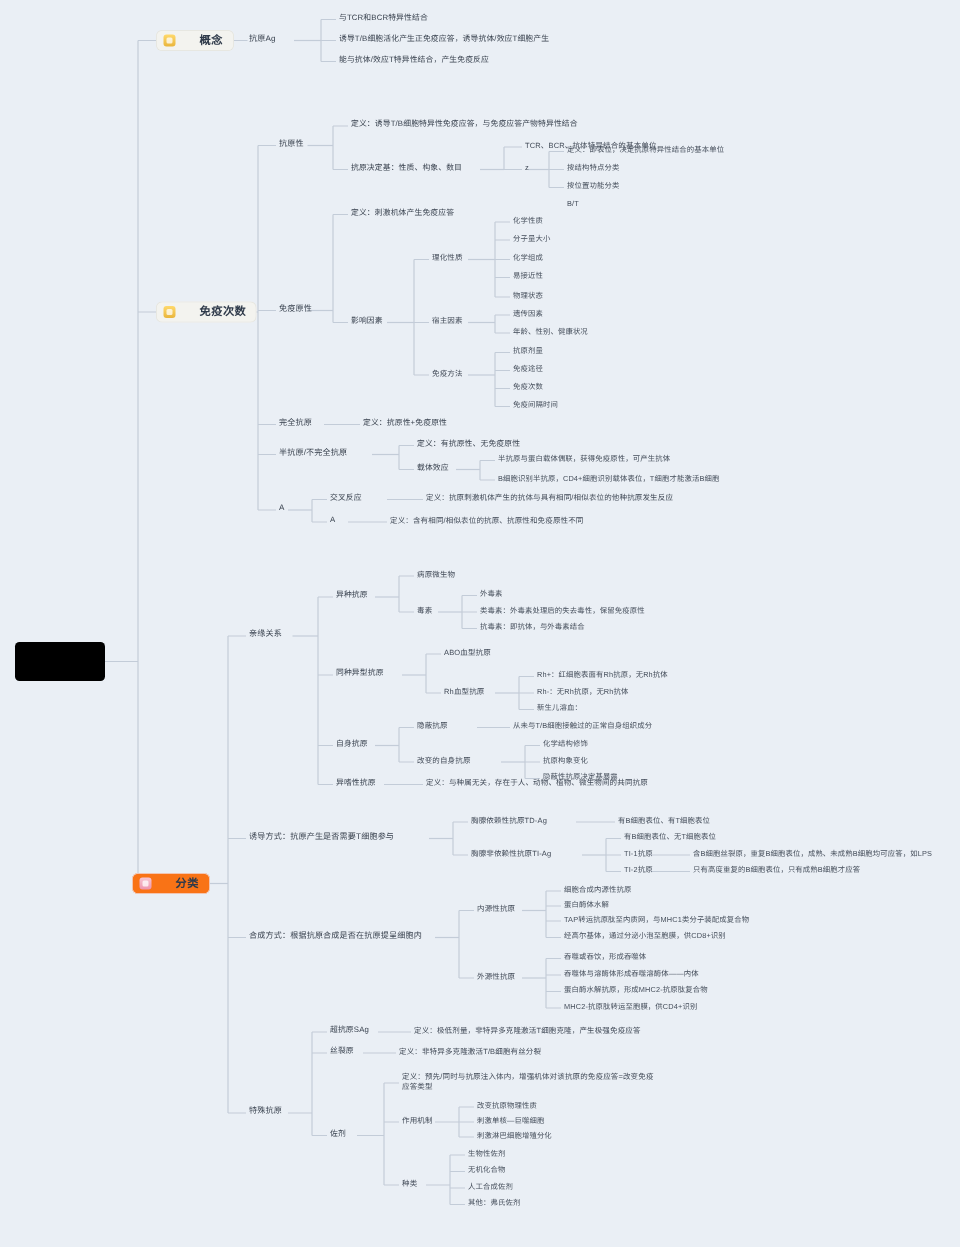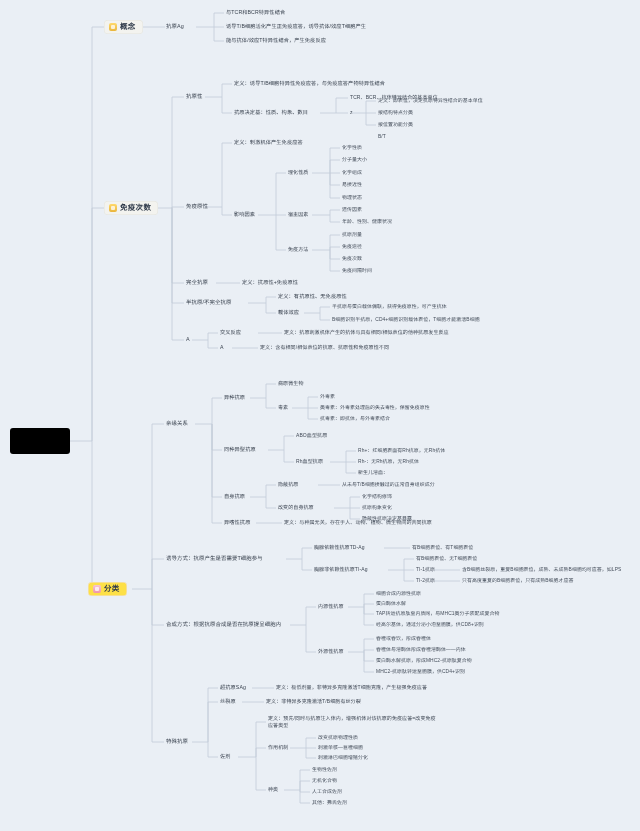--- a/index.html
+++ b/index.html
@@ -32,24 +32,24 @@
   
   .node.cap{
     background:#f3f3ef;
     border-radius:4px;
     padding:3px 7px 3px 5px;
     font-size:7.5px;
     font-weight:bold;
     letter-spacing:0.3px;
     display:flex;
     align-items:flex-end;
-    gap:3px;
+    gap:16px;
     box-shadow:0 0 0 0.5px #e3e3dd inset;
   }
-  .node.cap.pinkish{background:#fde047;box-shadow:0 0 0 0.5px #efdfe3 inset;}
+  .node.cap.pinkish{background:#f97316;box-shadow:0 0 0 0.5px #efdfe3 inset;}
   .badge{
     width:8px;height:8px;border-radius:2px;
     display:inline-block;flex:0 0 auto;
     background:#f2c75c;
     position:relative;
   }
   .badge.yellow{background:linear-gradient(#ffd96b,#e9b53c);}
   .badge.pink{background:linear-gradient(#f7c6d2,#ef94ad);}
   .badge::after{
     content:"";position:absolute;left:2px;top:2px;width:4px;height:4px;

